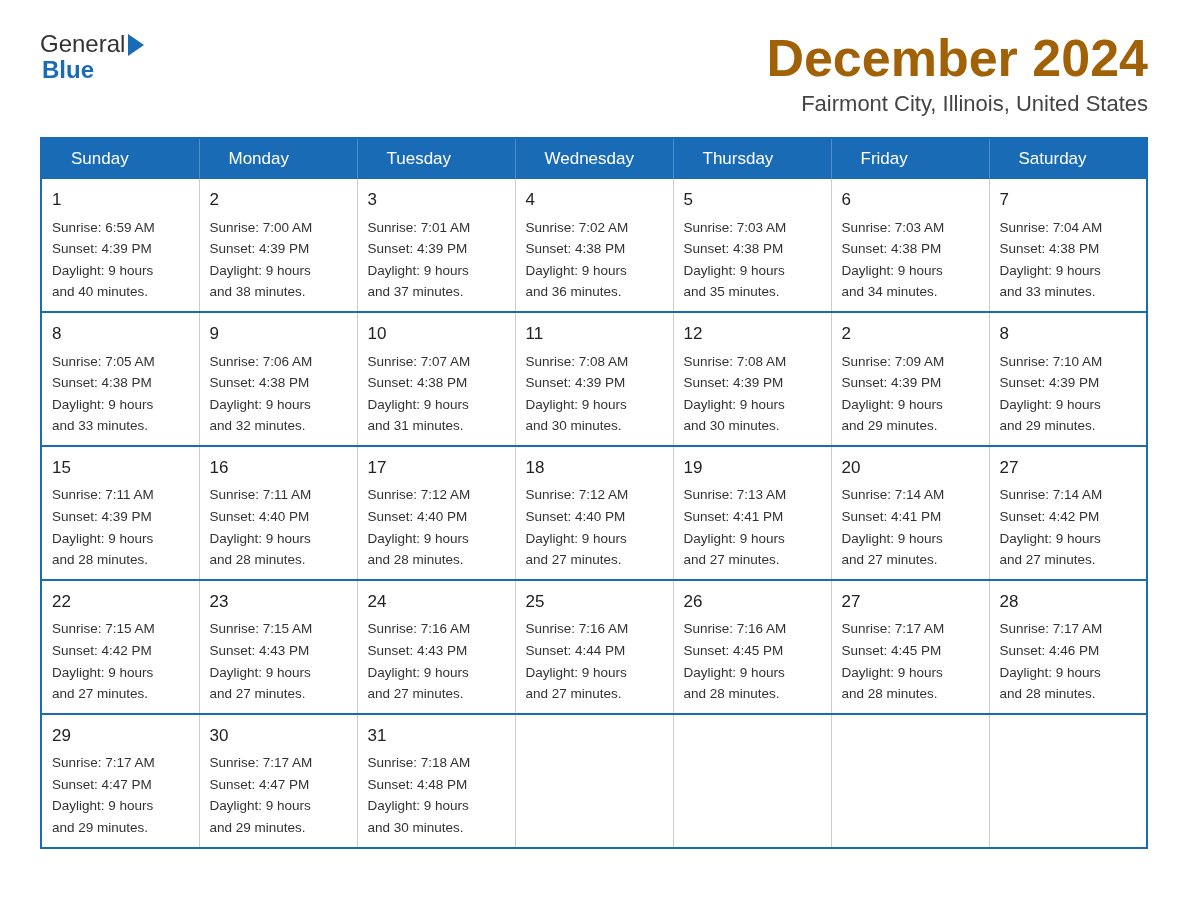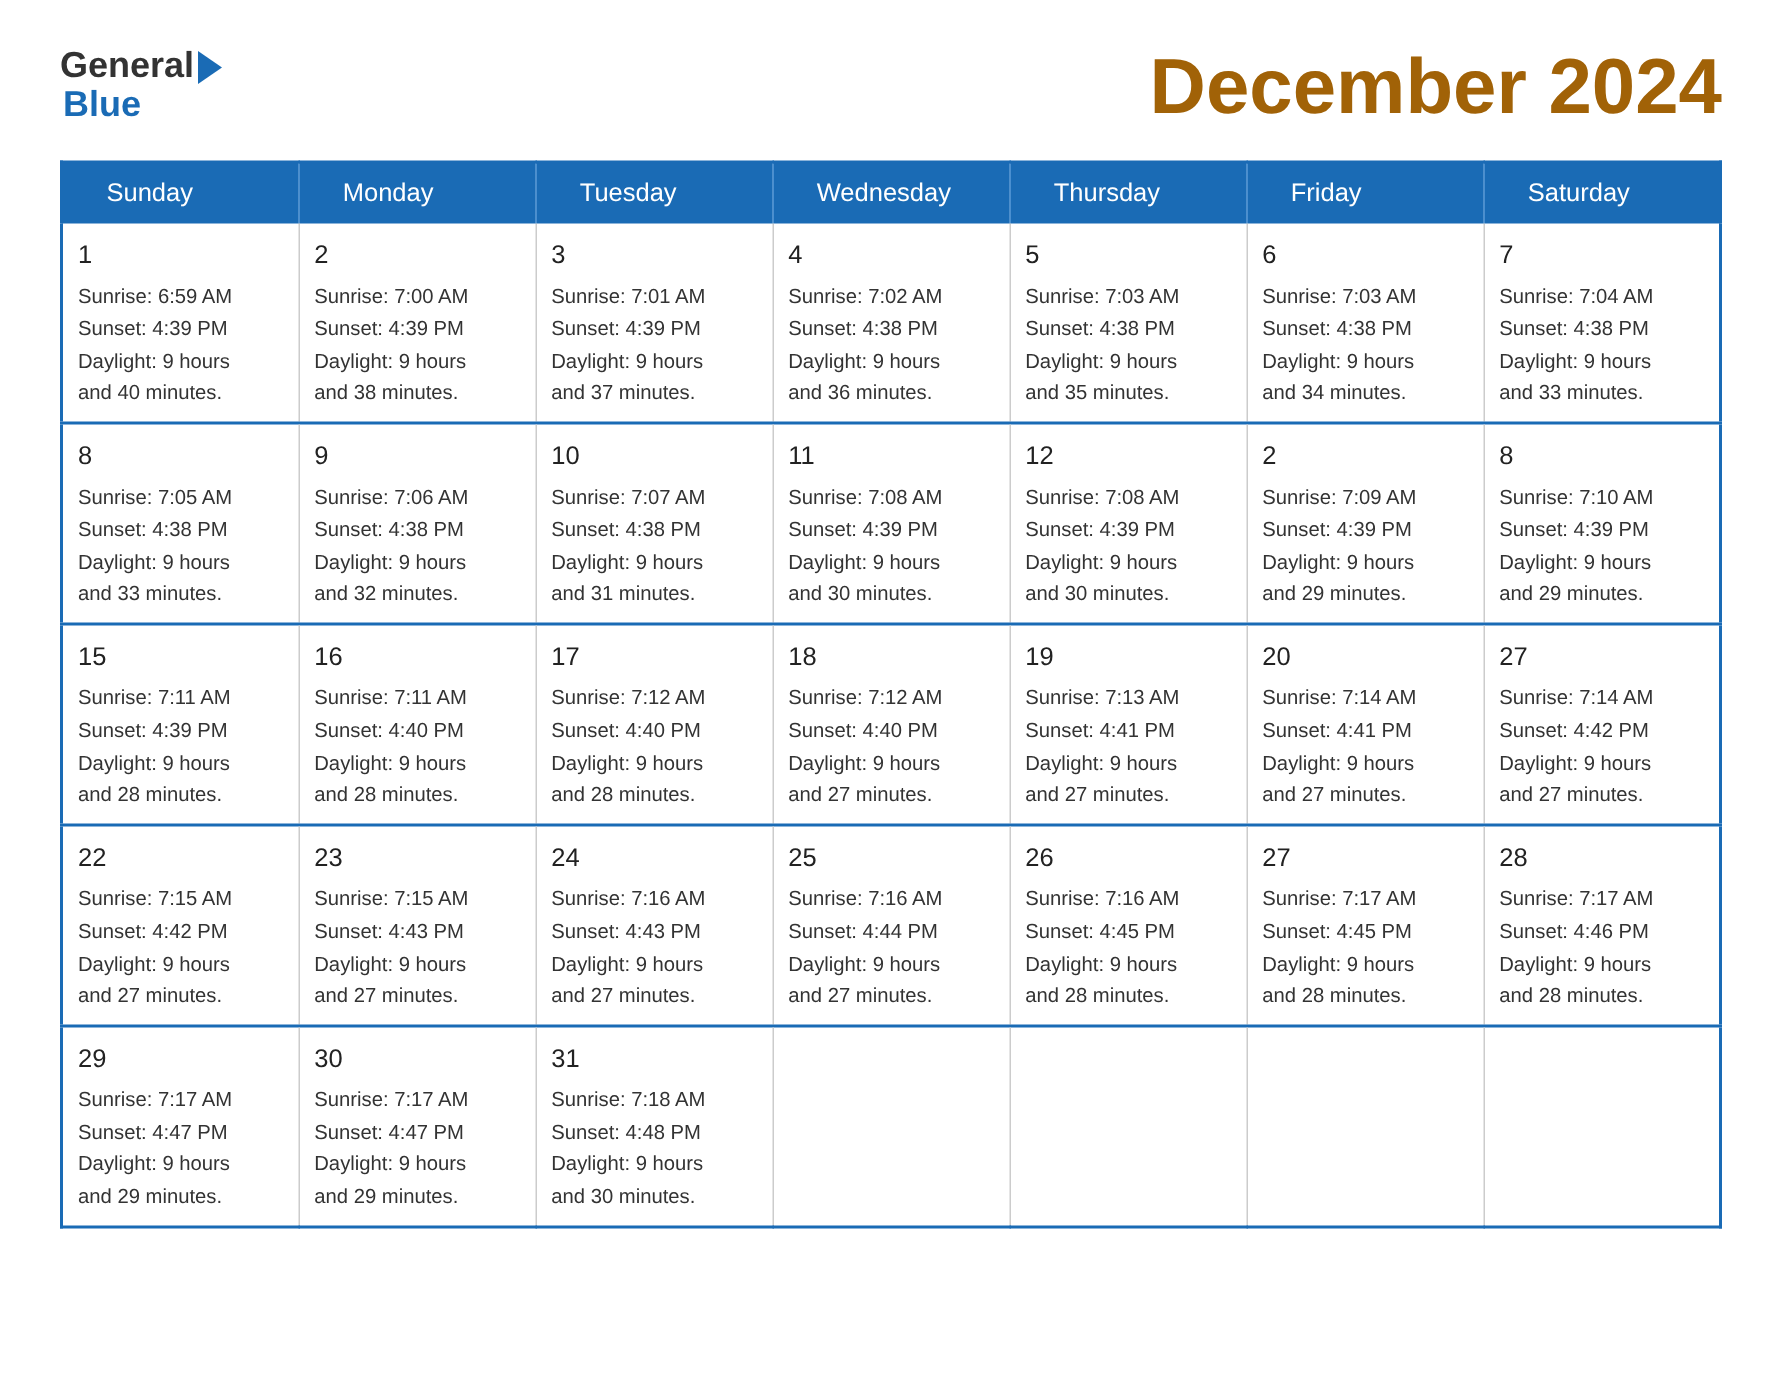--- a/index.html
+++ b/index.html
@@ -103,29 +103,30 @@
       margin-left: 3px;
       margin-top: 2px;
     }
   </style>
 </head>
 <body>
 
 <div class="header-area">
   <div class="logo-wrapper">
     <div class="logo-line1">
-      <span style="font-size:24px;font-weight:bold;color:#333;">General</span>
+      <span style="font-size:24px;font-weight:normal;color:#333;">General</span>
       <span class="arrow-shape"></span>
     </div>
     <div class="logo-line2">
       <span style="font-size:24px;font-weight:bold;color:#1a6bb5;margin-left:2px;">Blue</span>
     </div>
   </div>
   <div class="title-area">
     <div class="month-title">December 2024</div>
+    <div class="location-title">Fairmont City, Illinois, United States</div>
   </div>
 </div>
 
 <table class="calendar-table">
   <thead>
     <tr>
     <th>Sunday</th>
         <th>Monday</th>
         <th>Tuesday</th>
         <th>Wednesday</th>

